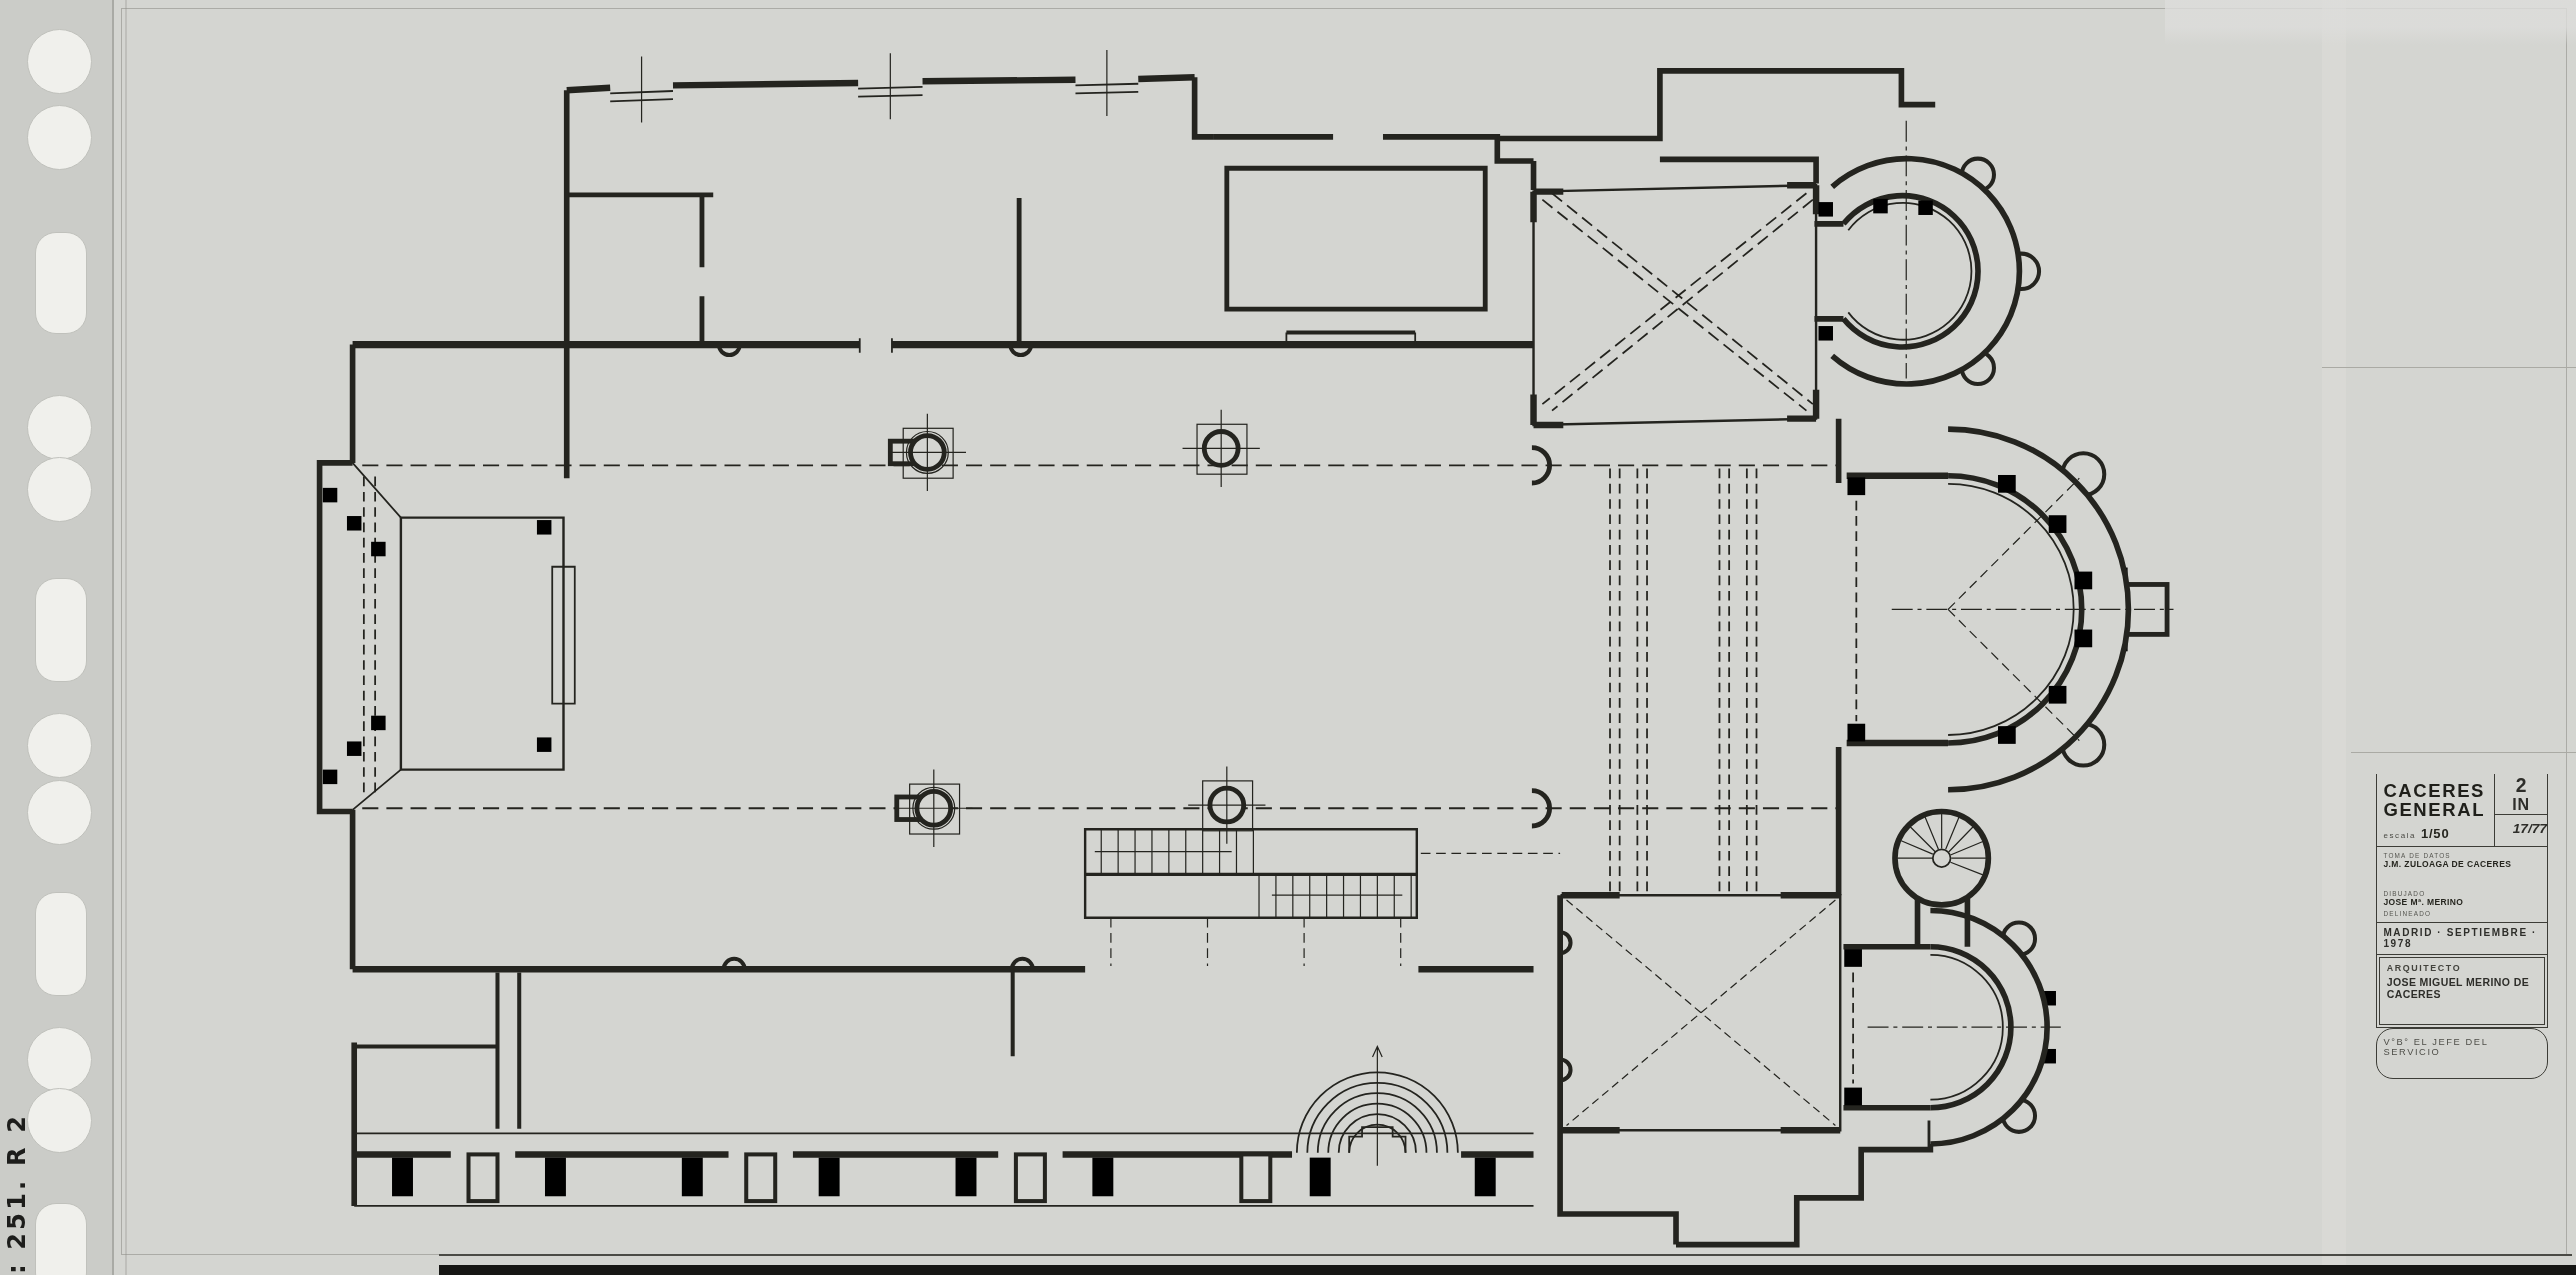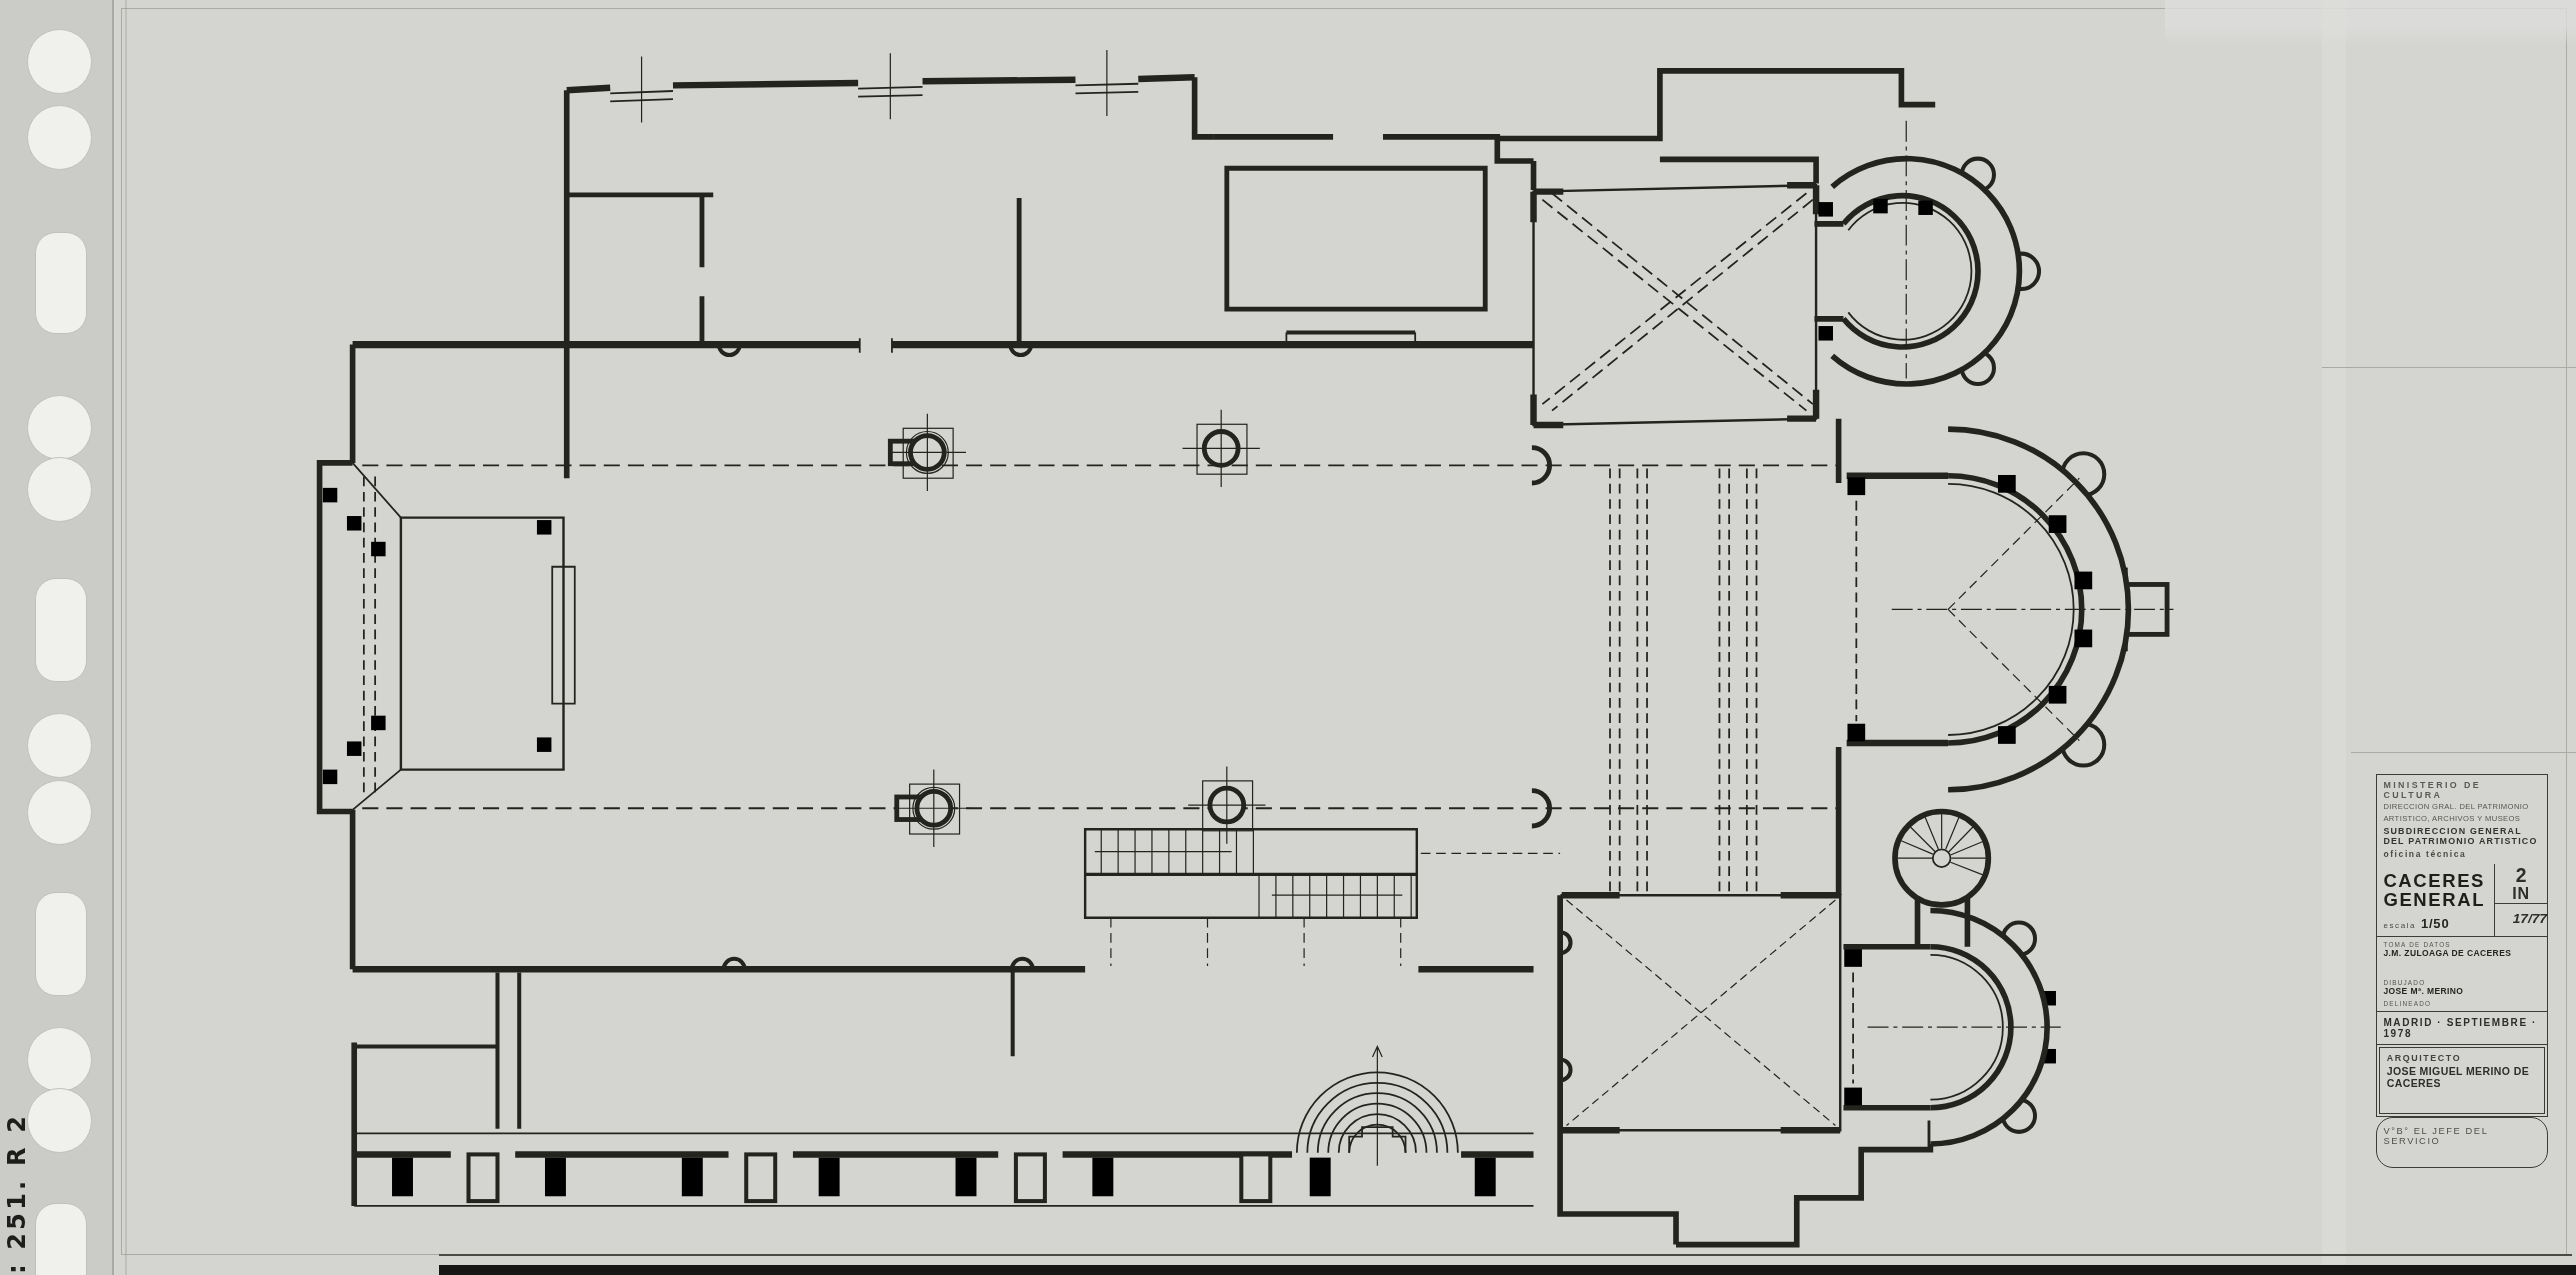--- a/index.html
+++ b/index.html
@@ -265,28 +265,20 @@
       <path class="t1" d="M1368,1030 V1086 M1389,1030 V1086 M1410,1030 V1086 M1431,1030 V1086 M1452,1030 V1086 M1473,1030 V1086 M1494,1030 V1086 M1515,1030 V1086 M1536,1030 V1086 M1557,1030 V1086"></path>
       <path class="t1" d="M1564,1086 V1140 M1585,1086 V1140 M1606,1086 V1140 M1627,1086 V1140 M1648,1086 V1140 M1669,1086 V1140 M1690,1086 V1140 M1711,1086 V1140 M1732,1086 V1140 M1753,1086 V1140"></path>
       <path class="t1" d="M1360,1058 H1530 M1742,1112 H1580"></path>
       <path class="dC t1" d="M1380,1140 V1200 M1500,1140 V1200 M1620,1140 V1200 M1740,1140 V1200 M1765,1060 H1938"></path>
     </g>
   </svg>
 
   <div class="handnote">: 251. R 2</div>
 
   <div class="tblock">
-    <div class="tb-sec">
-      <div class="tb-min1">MINISTERIO DE CULTURA</div>
-      <div class="tb-min2">DIRECCION GRAL. DEL PATRIMONIO</div>
-      <div class="tb-min2">ARTISTICO, ARCHIVOS Y MUSEOS</div>
-      <div class="tb-sub">SUBDIRECCION GENERAL</div>
-      <div class="tb-sub" style="margin-top:0;">DEL PATRIMONIO ARTISTICO</div>
-      <div class="tb-ofi">oficina técnica</div>
-    </div>
     <div class="tb-row3">
       <div class="tb-planta">
         <div class="tb-ptitle">CACERES</div>
         <div class="tb-ptitle">GENERAL</div>
         <div class="tb-escala">
           <span>escala</span><b>1/50</b>
         </div>
       </div>
       <div class="tb-numcol">
         <div class="tb-num">

